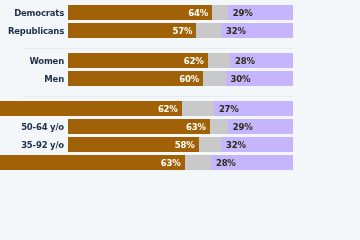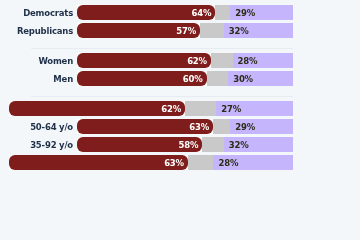--- a/index.html
+++ b/index.html
@@ -11,21 +11,21 @@
     height: 180px;
     background: #f4f7fa;
     font-family: "DejaVu Sans", sans-serif;
     overflow: hidden;
   }
   .chart {
     position: relative;
     width: 304px;
     height: 180px;
     box-sizing: border-box;
-    padding: 5px 11px 0 9px;
+    padding: 5px 11px 0 0;
   }
   .group {
     position: relative;
   }
   .group + .group {
     margin-top: 10px;
     padding-top: 5px;
   }
   .group + .group::before {
     content: "";
@@ -65,25 +65,24 @@
     height: 100%;
     display: flex;
     align-items: center;
     box-sizing: border-box;
     font-size: 8.5px;
     font-weight: bold;
     letter-spacing: -0.2px;
     white-space: nowrap;
   }
   .seg-primary {
-    background: #7f1d1d;
+    background: #a16207;
     color: #ffffff;
     justify-content: flex-end;
     padding-right: 4px;
-    border-radius: 6px;
   }
   .seg-mid {
     background: #c9c9c9;
   }
   .seg-last {
     background: #c4b5fd;
     color: #2b2b16;
     justify-content: flex-start;
     padding-left: 5px;
   }

